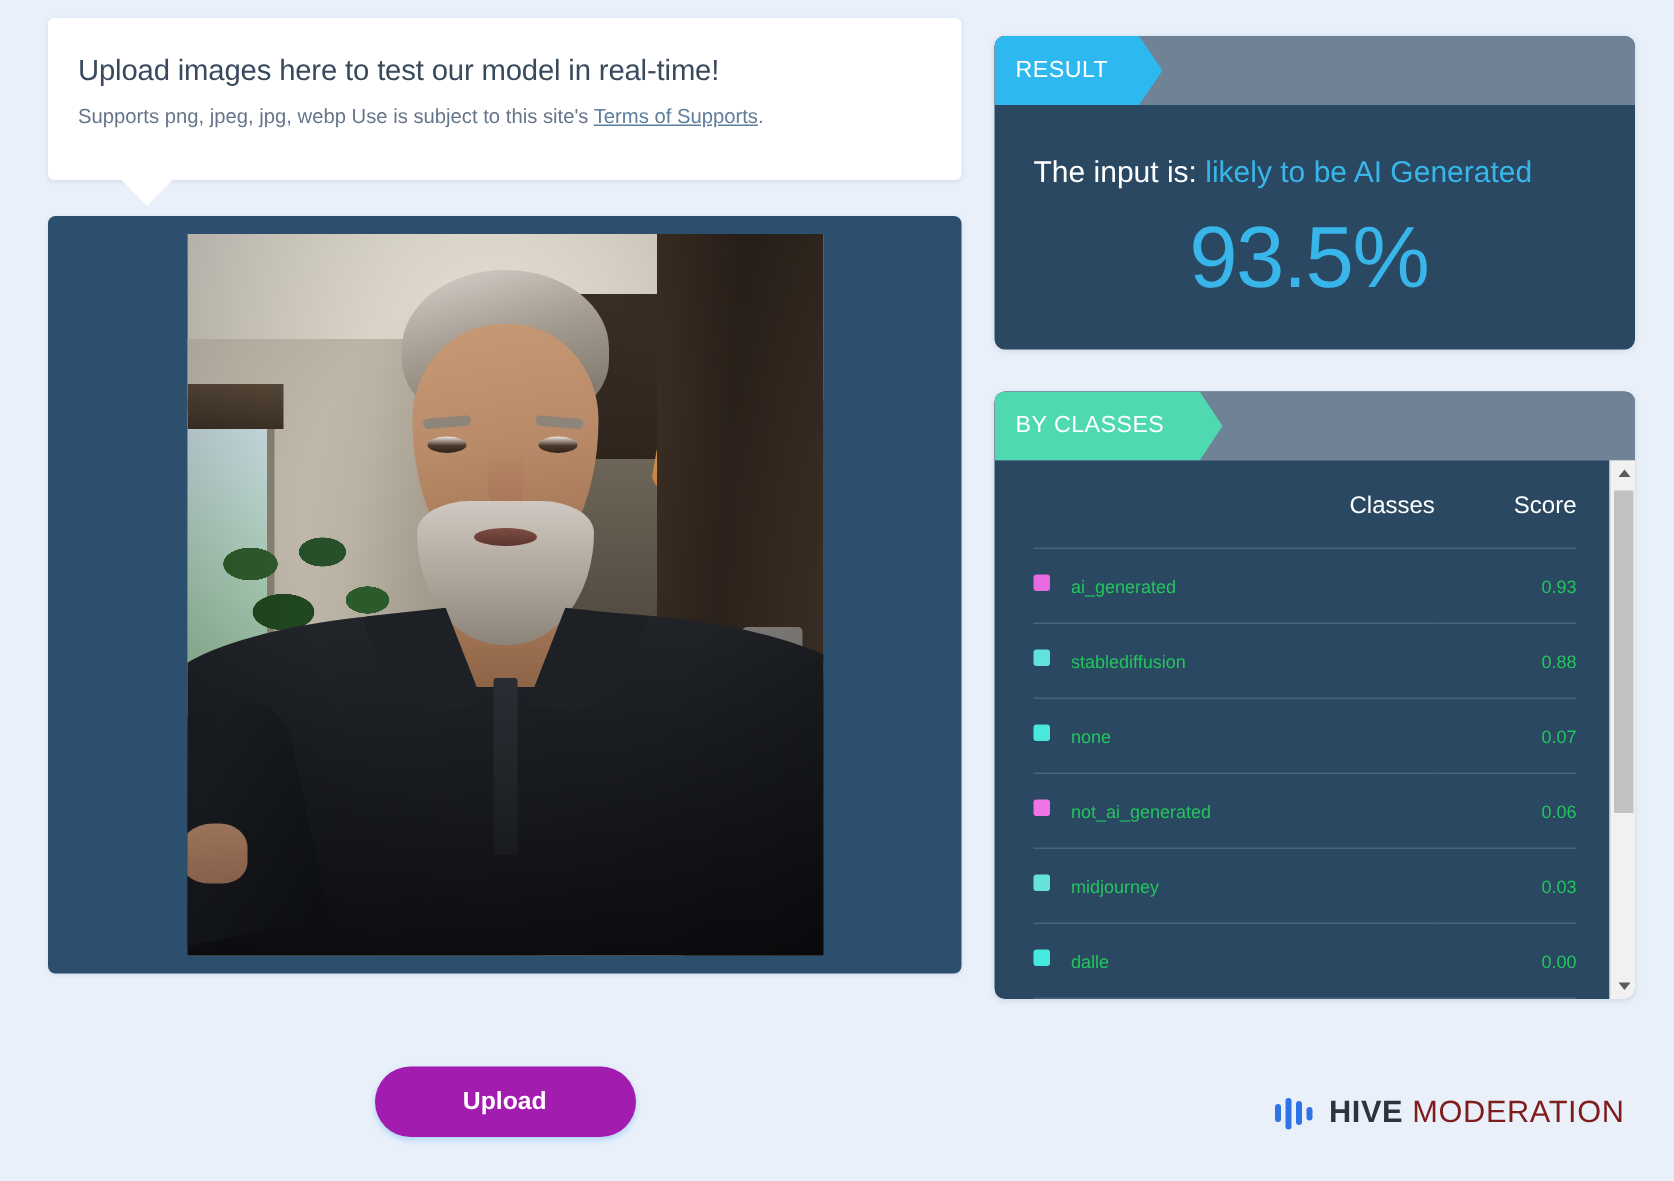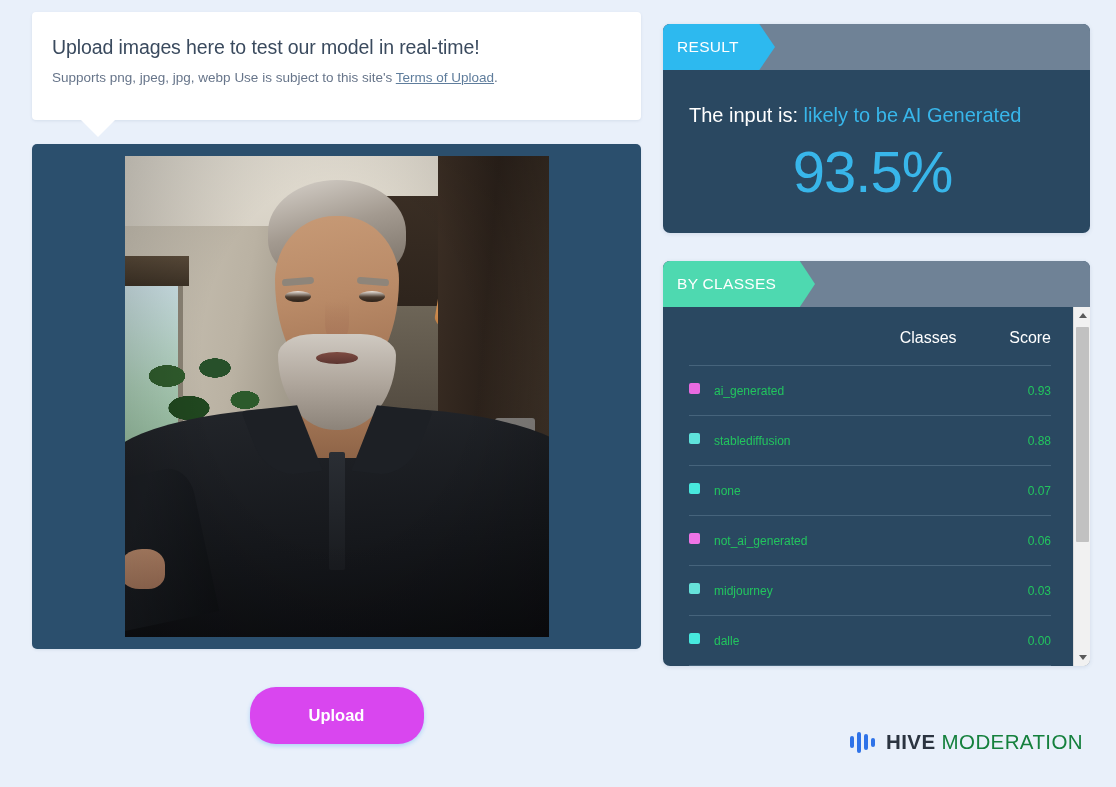--- a/index.html
+++ b/index.html
@@ -237,31 +237,32 @@
     position: absolute; inset: 0;
     background: radial-gradient(ellipse at 50% 42%, rgba(0,0,0,0) 45%, rgba(0,0,0,0.28) 100%);
   }
 
   .upload-btn-wrap {
     margin-top: 38px;
     display: flex;
     justify-content: center;
   }
   .upload-btn {
-    background: #d946ef;
+    background: #a21caf;
     color: #ffffff;
     border: none;
     border-radius: 26px;
     width: 174px;
-    height: 57px;
+    height: 47px;
     font-size: 16.5px;
     font-family: "Liberation Sans", sans-serif;
     font-weight: 700;
     cursor: pointer;
     box-shadow: 0 2px 4px rgba(26,140,240,0.28);
+    margin-top: 24px;
   }
 
   
   .right-col {
     position: absolute;
     left: 663px;
     top: 24px;
     width: 427px;
   }
 
@@ -418,30 +419,30 @@
   .hb1 { height: 12px; }
   .hb2 { height: 21px; }
   .hb3 { height: 16px; }
   .hb4 { height: 9px; }
   .logo-text {
     font-size: 20.5px;
     letter-spacing: 0.4px;
     color: #2b3440;
   }
   .logo-text b { font-weight: 700; }
-  .logo-text span { font-weight: 400; color: #15803d; }
+  .logo-text span { font-weight: 400; color: #7f1d1d; }
 </style>
 </head>
 <body>
 
 <div class="left-col">
 
   <div class="upload-card">
     <div class="upload-title">Upload images here to test our model in real-time!</div>
-    <div class="upload-sub"><span>Supports png, jpeg, jpg, webp Use is subject to this site's </span><a href="#" class="tos-link">Terms of Upload</a><span>.</span></div>
+    <div class="upload-sub"><span>Supports png, jpeg, jpg, webp Use is subject to this site's </span><a href="#" class="tos-link">Terms of Supports</a><span>.</span></div>
     <div class="card-tail"></div>
   </div>
 
   <div class="image-frame">
     <div class="photo">
       <div class="ph-ceiling"></div>
       <div class="ph-leftwall"></div>
       <div class="ph-hall"></div>
       <div class="ph-kitchen"></div>
       <div class="ph-lamp"></div>

